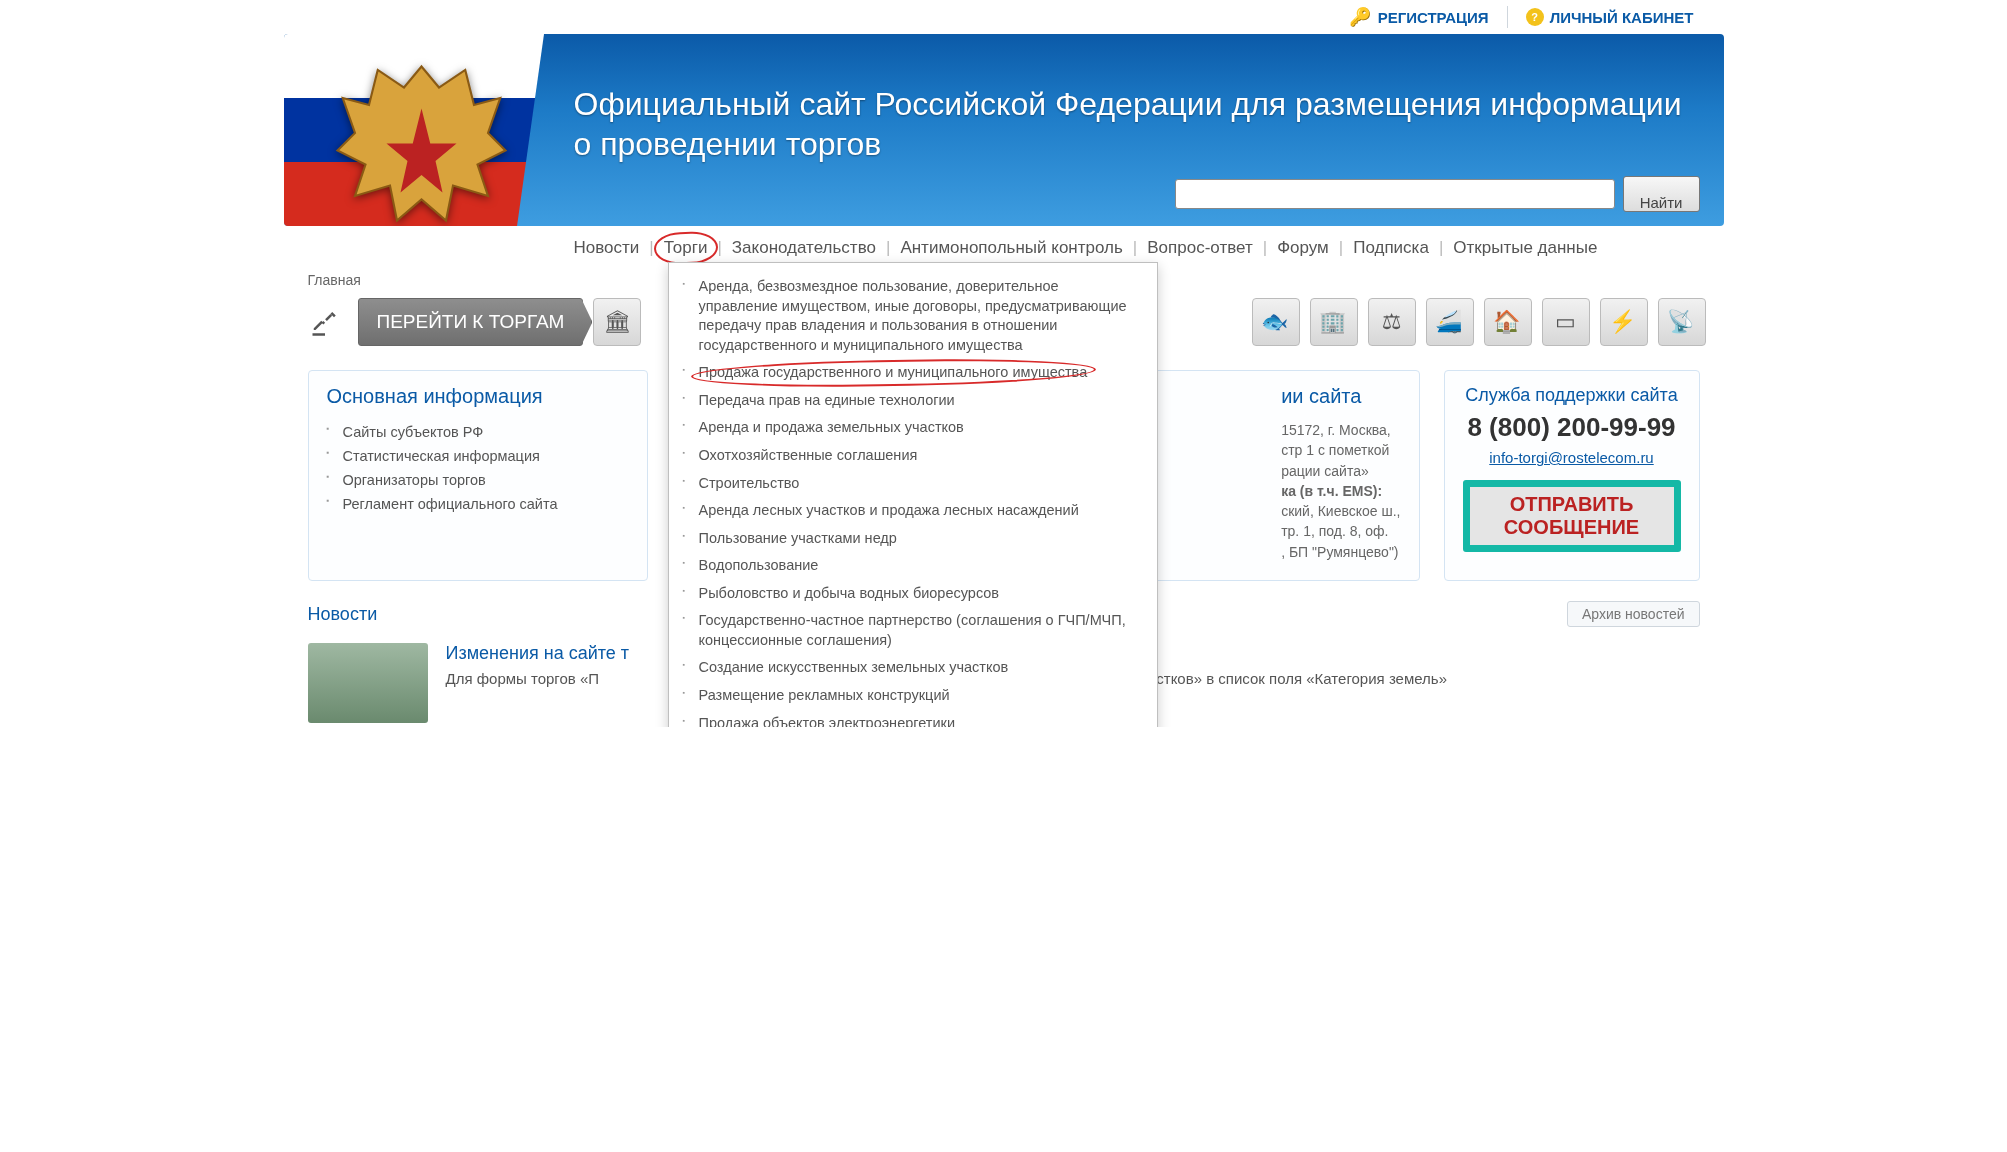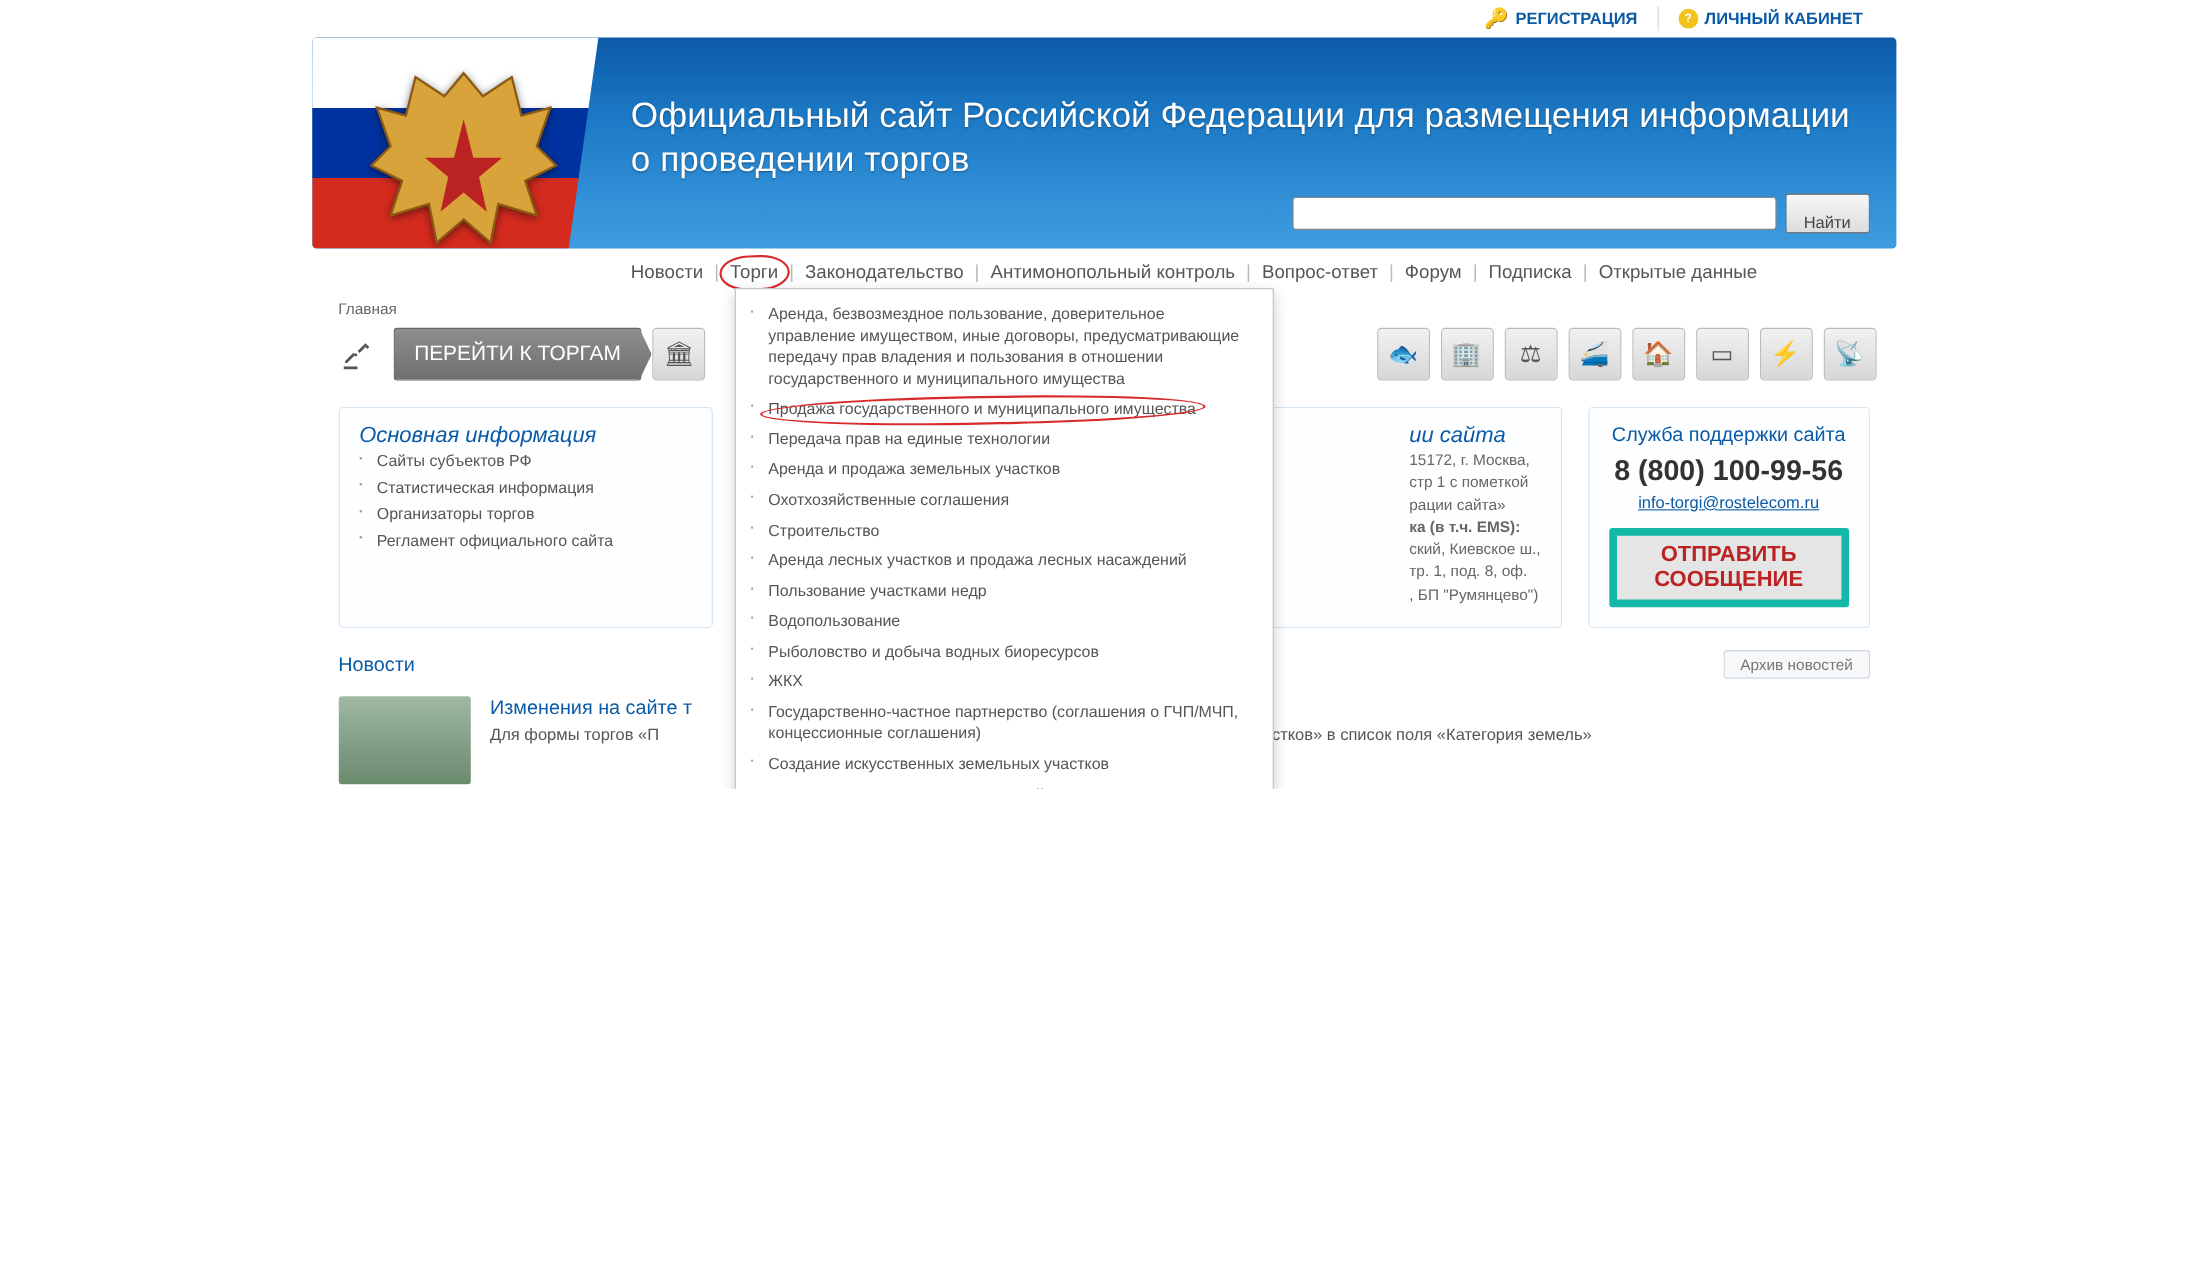--- a/index.html
+++ b/index.html
@@ -54,21 +54,21 @@
      background: linear-gradient(#8e8e8e,#6f6f6f);
      clip-path: polygon(0 0,100% 50%,0 100%);
      border-right:1px solid #666; }
   .catbtn { width: 48px; height: 48px; display:flex; align-items:center; justify-content:center;
     background: linear-gradient(#f1f1f1,#d7d7d7); border: 1px solid #bbb; border-radius: 4px; cursor:pointer;
     color:#555; font-size:22px; }
 
   
   .cols { display:flex; gap:24px; padding: 0 24px; }
   .card { border: 1px solid #d4e4f3; border-radius: 4px; padding: 14px 18px 18px; background: #fdfeff; }
-  .card-title { color:#0a5aa6; font-size:20px; font-weight:normal;font-style:italic; }
+  .card-title { color:#0a5aa6; font-size:20px; margin-bottom:12px; font-weight:normal; }
   .bullets { list-style: none; }
   .bullets li { padding: 4px 0 4px 16px; position:relative; color:#555; font-size:14.5px; }
   .bullets li::before { content:"▪"; position:absolute; left:0; top:4px; font-size:8px; color:#999; }
   .col-left { width: 340px; }
   .col-mid  { flex: 1; position: relative; }
   .col-right{ width: 256px; text-align:center; }
   .col-right .support-title { color:#0a5aa6; font-size:18px; font-weight:normal; margin-bottom:6px;}
   .col-right .phone { font-size:26px; font-weight:bold; color:#333; margin-bottom:6px;}
   .col-right .mail { color:#0a5aa6; text-decoration:underline; font-size:15px; display:inline-block; margin-bottom:14px; cursor:pointer;}
   .send-btn { display:inline-block; padding:6px 14px; border:7px solid #14b8a6; color:#b22; font-weight:bold; background:#e5e5e5; border-radius:3px; cursor:pointer; font-size:20px; }
@@ -198,21 +198,20 @@
       <li><span>Аренда, безвозмездное пользование, доверительное управление имуществом, иные договоры, предусматривающие передачу прав владения и пользования в отношении государственного и муниципального имущества</span></li>
       <li class="highlight"><span class="mark">Продажа государственного и муниципального имущества</span></li>
       <li><span>Передача прав на единые технологии</span></li>
       <li><span>Аренда и продажа земельных участков</span></li>
       <li><span>Охотхозяйственные соглашения</span></li>
       <li><span>Строительство</span></li>
       <li><span>Аренда лесных участков и продажа лесных насаждений</span></li>
       <li><span>Пользование участками недр</span></li>
       <li><span>Водопользование</span></li>
       <li><span>Рыболовство и добыча водных биоресурсов</span></li>
-      <li><span>ЖКХ</span></li>
       <li><span>Государственно-частное партнерство (соглашения о ГЧП/МЧП, концессионные соглашения)</span></li>
       <li><span>Создание искусственных земельных участков</span></li>
       <li><span>Размещение рекламных конструкций</span></li>
       <li><span>Продажа объектов электроэнергетики</span></li>
       <li><span>Лицензии на оказание услуг связи</span></li>
       <li><span>Поиск по всем торгам</span></li>
     </ul>
   </div>
 
   <div class="cols">
@@ -238,21 +237,21 @@
             <div>ский, Киевское ш.,</div>
             <div>тр. 1, под. 8, оф.</div>
             <div>, БП "Румянцево")</div>
           </div>
         </div>
       </div>
     </div>
 
     <div class="card col-right">
       <div class="support-title">Служба поддержки сайта</div>
-      <div class="phone">8 (800) 100-99-56</div>
+      <div class="phone">8 (800) 200-99-99</div>
       <a class="mail">info-torgi@rostelecom.ru</a><br>
       <span class="send-btn">ОТПРАВИТЬ СООБЩЕНИЕ</span>
     </div>
   </div>
 
   <div class="newsrow">
     <div class="title">Новости</div>
     <span class="archive-btn">Архив новостей</span>
   </div>
   <div class="newsitem">

